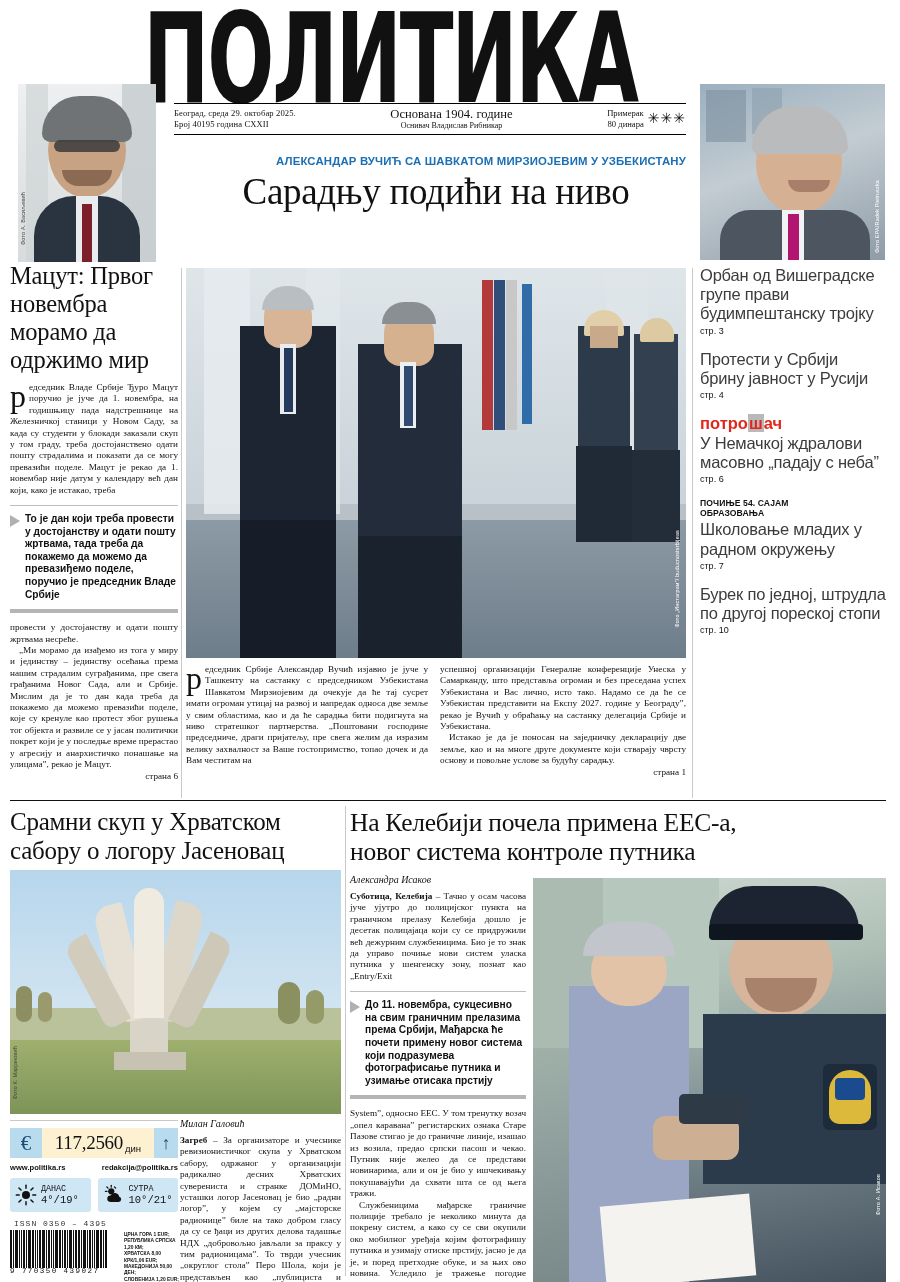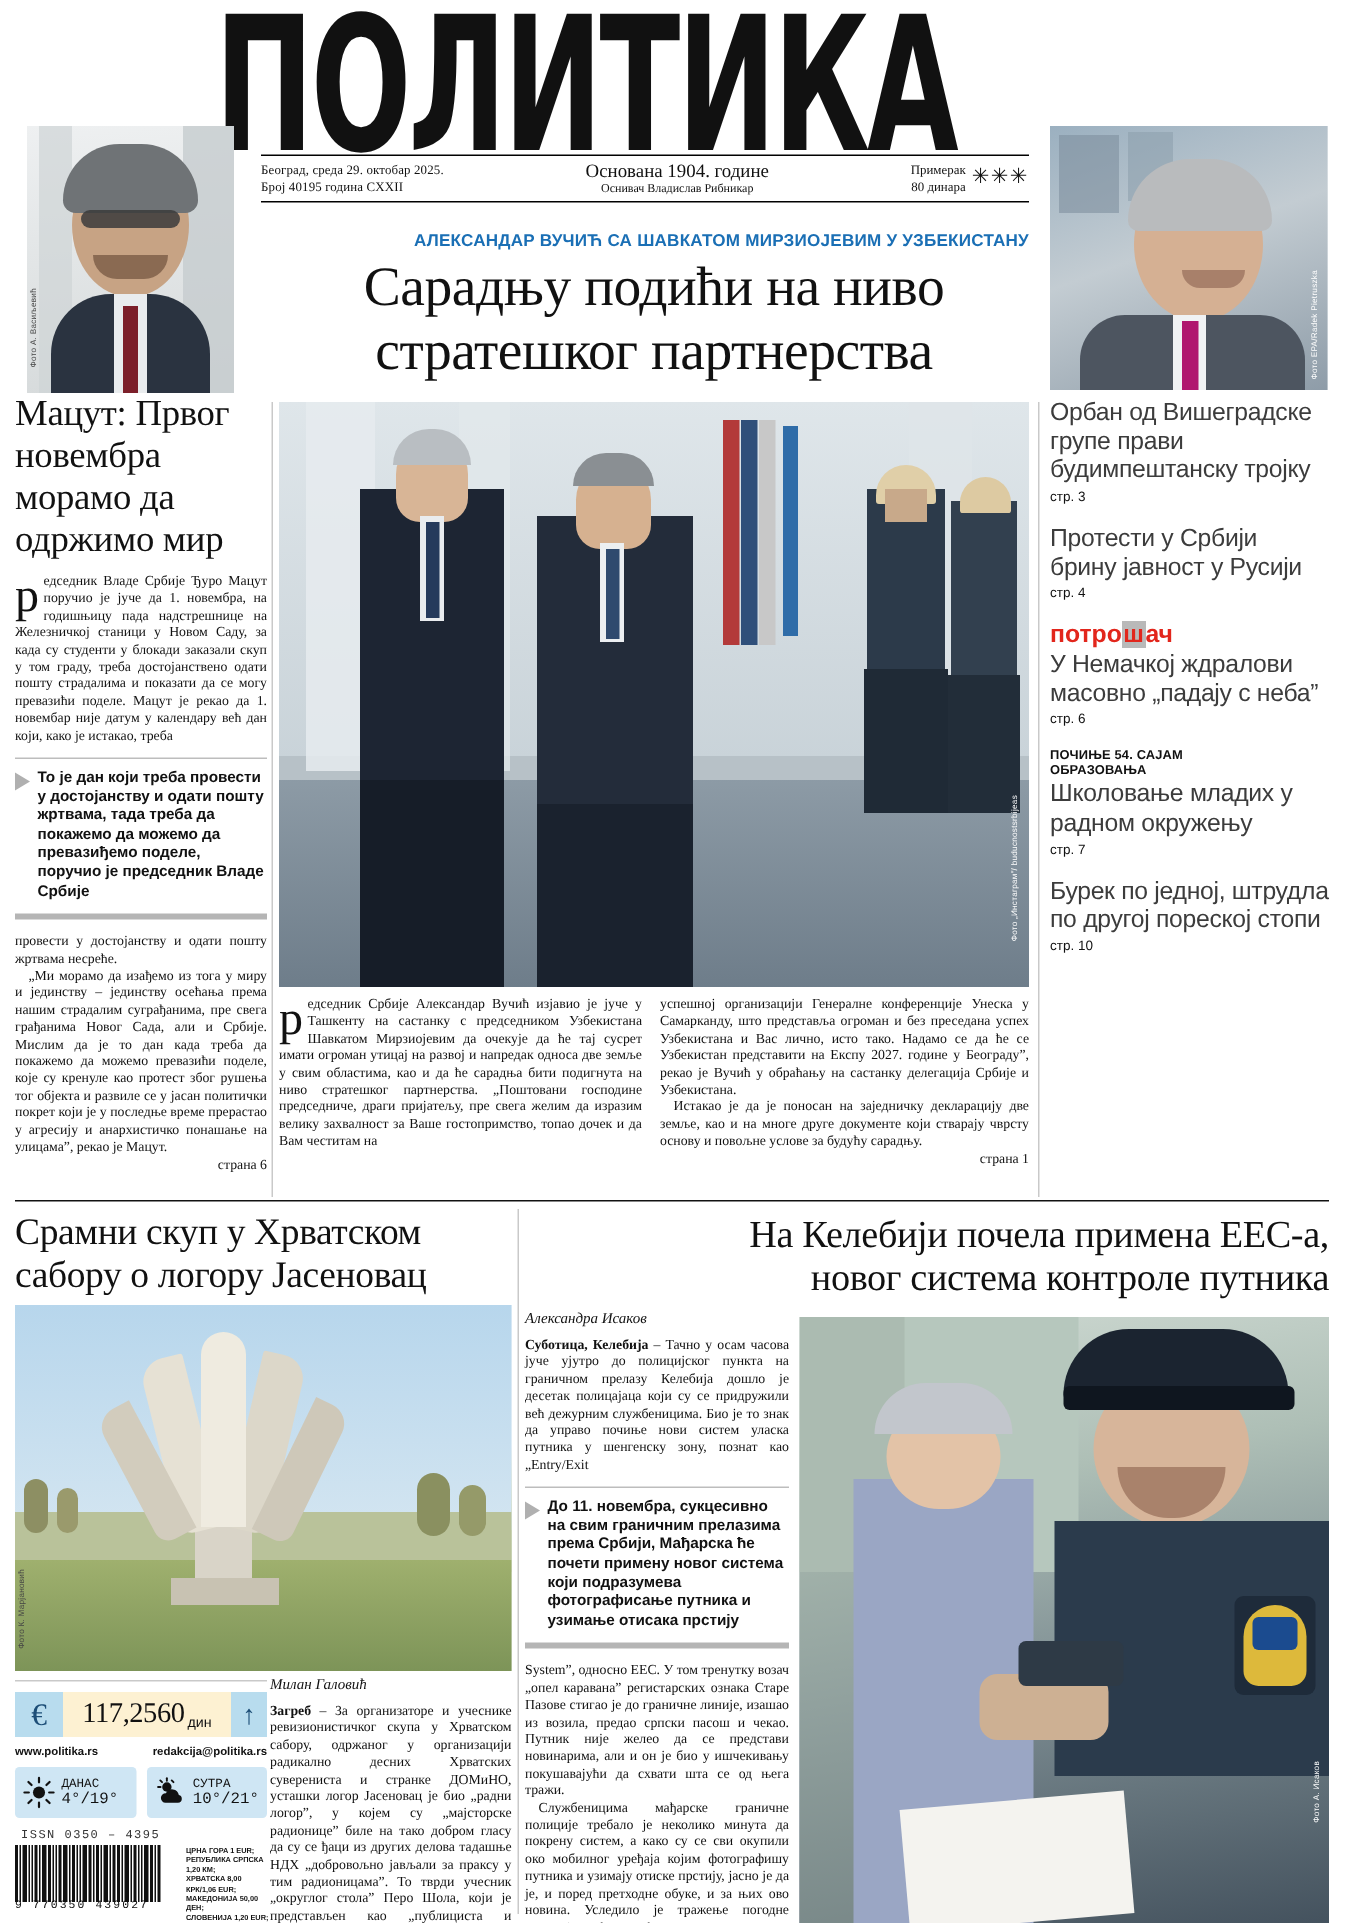--- a/index.html
+++ b/index.html
@@ -156,21 +156,21 @@
   }
   .sec-left-photo{
     position:absolute;left:10px;top:870px;width:331px;height:244px;
     background:linear-gradient(180deg,#bdd8ec 0%,#cfe2ef 38%,#9fb27c 62%,#7f9a5e 100%);
     overflow:hidden;
   }
   .byline{
     font-family:"Liberation Serif", serif;font-style:italic;
     font-size:10px;line-height:12px;margin:0 0 5px 0;
   }
-  .sec-right{position:absolute;left:350px;top:808px;width:536px;text-align:right;}
+  .sec-right{position:absolute;left:350px;top:808px;width:536px;}
   .sec-right h2{
     font-size:25.5px;line-height:29px;font-weight:400;margin:0;letter-spacing:-.25px;
   }
   .sec-right-photo{
     position:absolute;left:533px;top:878px;width:353px;height:404px;
     background:linear-gradient(165deg,#c9d6cf 0%,#9fb3aa 30%,#6d7f89 60%,#3b4a57 100%);
     overflow:hidden;
   }
 
   
@@ -283,21 +283,20 @@
         <div>Примерак</div>
         <div>80 динара</div>
       </div>
       <div class="stars">✳✳✳</div>
     </div>
   </div>
 
   <div class="kicker">АЛЕКСАНДАР ВУЧИЋ СА ШАВКАТОМ МИРЗИОЈЕВИМ У УЗБЕКИСТАНУ</div>
   <div class="lead-headline">
     <div>Сарадњу подићи на ниво</div>
-    <div>стратешког партнерства</div>
   </div>
 
   <div class="lead-photo">
 
     <div class="shape" style="left:0;top:0;width:500px;height:250px;background:linear-gradient(180deg,#dfe6ea 0%,#c8d2d8 100%);"></div>
     <div class="shape" style="left:0;top:250px;width:500px;height:140px;background:linear-gradient(180deg,#8d9ba6 0%,#6e7d8a 100%);"></div>
     <div class="shape" style="left:0;top:236px;width:500px;height:16px;background:#b7c1c7;"></div>
 
     <div class="shape" style="left:18px;top:0;width:46px;height:246px;background:#e6ebee;opacity:.85;"></div>
     <div class="shape" style="left:120px;top:0;width:34px;height:246px;background:#e2e8eb;opacity:.75;"></div>

